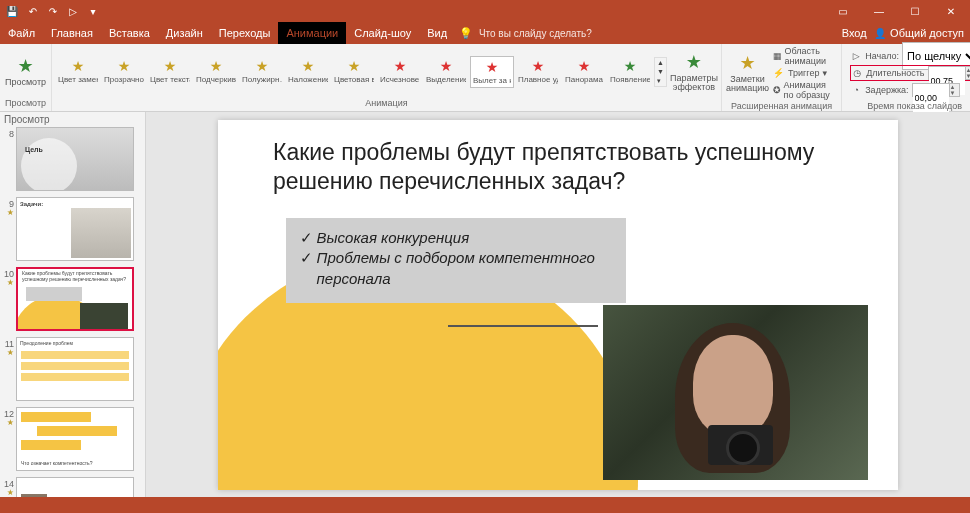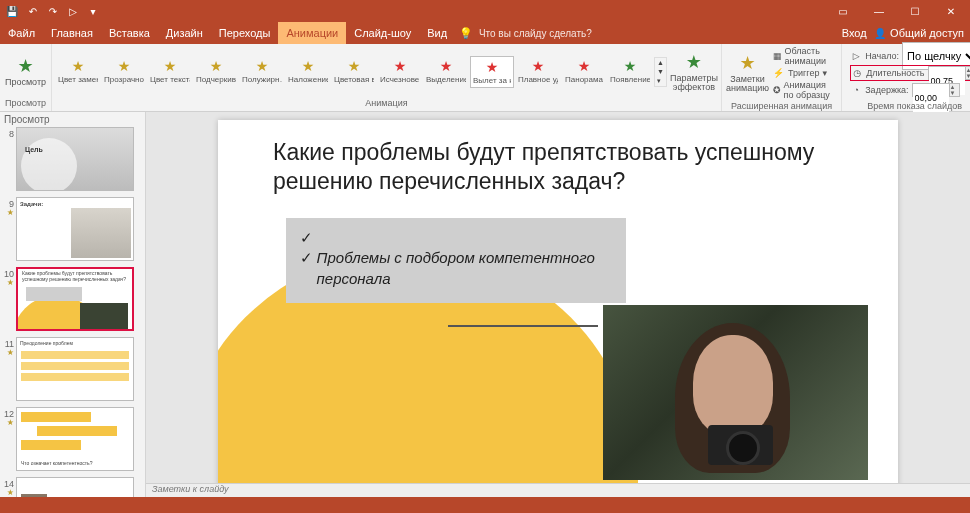--- a/index.html
+++ b/index.html
@@ -5,21 +5,21 @@
 *{margin:0;padding:0;box-sizing:border-box;font-family:"Segoe UI",Arial,sans-serif}
 body{width:970px;height:513px;background:#e6e6e6;overflow:hidden;font-size:11px;color:#444}
 .titlebar{height:22px;background:#b7472a;color:#fff;display:flex;align-items:center;position:relative}
 .qat{display:flex;gap:2px;padding-left:4px}
 .qat-btn{width:18px;height:18px;display:flex;align-items:center;justify-content:center;font-size:10px}
 .title-center{position:absolute;left:50%;transform:translateX(-50%);font-size:11px}
 .title-right{margin-left:auto;display:flex;align-items:center;gap:6px;padding-right:4px}
 .win-btn{width:30px;height:20px;display:flex;align-items:center;justify-content:center;font-size:10px}
 .menubar{height:22px;background:#b7472a;color:#fff;display:flex;align-items:center;font-size:11px}
 .menu-item{padding:0 8px;height:22px;display:flex;align-items:center}
-.menu-item.active{background:#fdba74;color:#b7472a}
+.menu-item.active{background:#000000;color:#b7472a}
 .tell-me{font-size:10px;opacity:.85;margin-left:6px}
 .signin{margin-left:auto;padding-right:6px;display:flex;gap:8px}
 .ribbon{height:68px;background:#f3f3f3;border-bottom:1px solid #d0d0d0;display:flex}
 .ribbon-group{border-right:1px solid #e0e0e0;display:flex;flex-direction:column;padding:2px 4px}
 .ribbon-group-body{display:flex;align-items:center;flex:1}
 .ribbon-group-label{font-size:9px;color:#666;text-align:center;padding:1px 0}
 .big-btn{display:flex;flex-direction:column;align-items:center;justify-content:center;width:46px;height:50px;gap:2px}
 .big-btn .ico{width:20px;height:20px;display:flex;align-items:center;justify-content:center}
 .big-btn .lbl{font-size:9px;color:#555;text-align:center;line-height:1}
 .gallery{display:flex;gap:2px;flex-wrap:nowrap}
@@ -302,31 +302,31 @@
   </div>
 
   <div class="editor">
     <div class="canvas-wrap">
       <div class="slide">
         <div class="circle"></div>
         <h1>Какие проблемы будут препятствовать успешному решению перечисленных задач?</h1>
         <div class="bullets">
           <div class="b">
               <span class="chk">✓</span>
+              <span>Высокая конкуренция</span>
             </div>
           <div class="b">
               <span class="chk">✓</span>
               <span>Проблемы с подбором компетентного персонала</span>
             </div>
         </div>
         <div class="underline"></div>
         <div class="photo">
           <div class="hair"></div>
             <div class="face"></div>
             <div class="cam"></div>
         </div>
       </div>
     </div>
-    <div class="notes">Заметки к слайду</div>
   </div>
 </div>
 
 <div class="statusbar"></div>
 
 </body></html>

